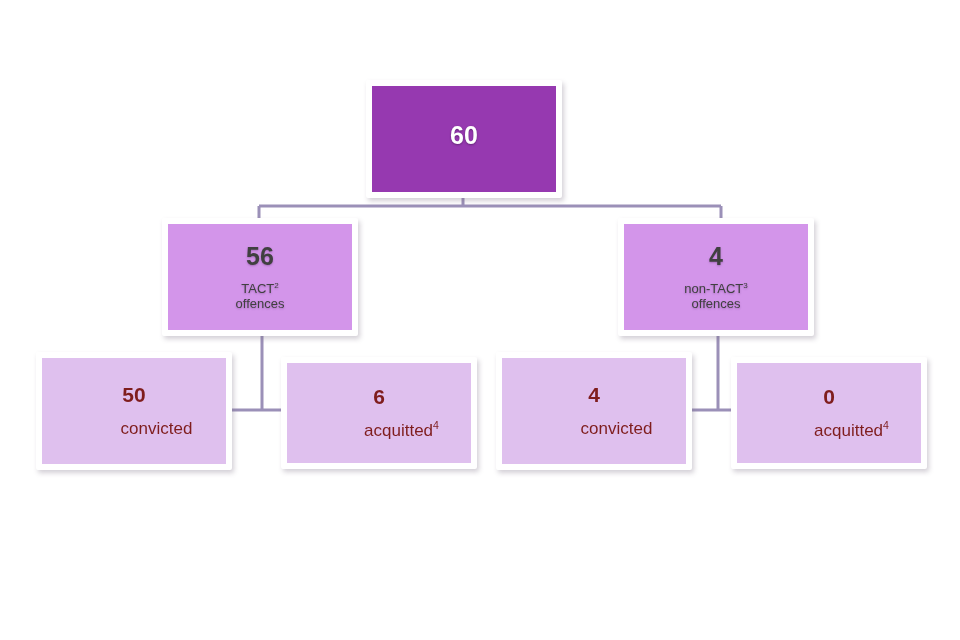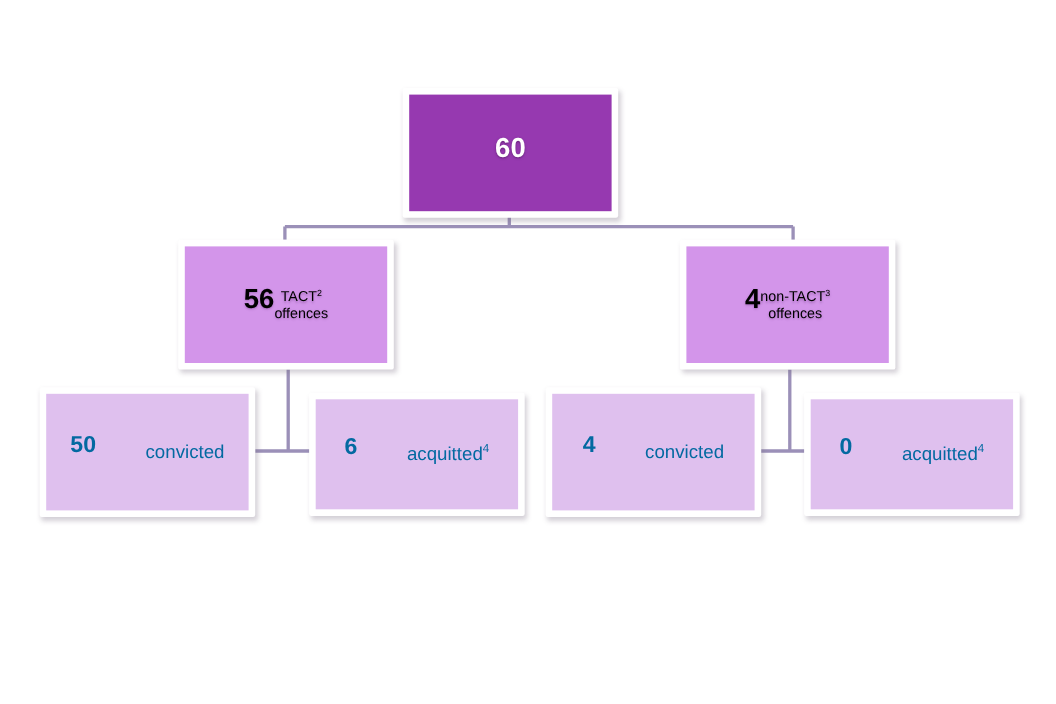--- a/index.html
+++ b/index.html
@@ -39,21 +39,21 @@
     background: #ffffff;
     padding: 6px;
     border-radius: 2px;
     box-shadow: 2px 3px 5px rgba(120, 110, 130, 0.33);
   }
   .node-inner {
     box-sizing: border-box;
     width: 100%;
     height: 100%;
     display: flex;
-    flex-direction: row;
+    flex-direction: column;
     align-items: center;
     justify-content: center;
     text-align: center;
     line-height: 1.18;
   }
 
   
   .level-1 .node-inner {
     background: #9639b0;
     color: #ffffff;
@@ -65,37 +65,37 @@
     text-shadow: 0 1px 2px rgba(60, 20, 75, 0.55);
   }
   .level-1 .node-label {
     font-size: 18px;
     text-shadow: 0 1px 2px rgba(60, 20, 75, 0.55);
   }
 
   
   .level-2 .node-inner {
     background: #d395ea;
-    color: #000000;
+    color: #404040;
   }
   .level-2 .node-value {
     font-size: 25px;
     font-weight: bold;
     margin-bottom: 9px;
     text-shadow: 0 1px 2px rgba(110, 60, 130, 0.45);
   }
   .level-2 .node-label {
     font-size: 13px;
     text-shadow: 0 1px 2px rgba(110, 60, 130, 0.45);
   }
 
   
   .level-3 .node-inner {
     background: #dfc0ee;
-    color: #0369a1;
+    color: #7f1d1d;
   }
   .level-3 .node-value {
     font-size: 21px;
     font-weight: bold;
     margin-bottom: 12px;
   }
   .level-3 .node-label {
     font-size: 17px;
     margin-left: 45px;
   }

